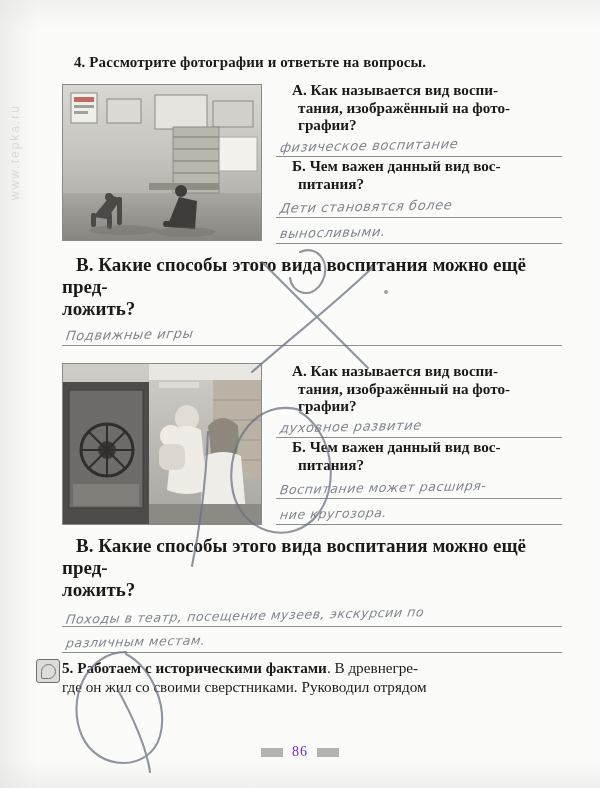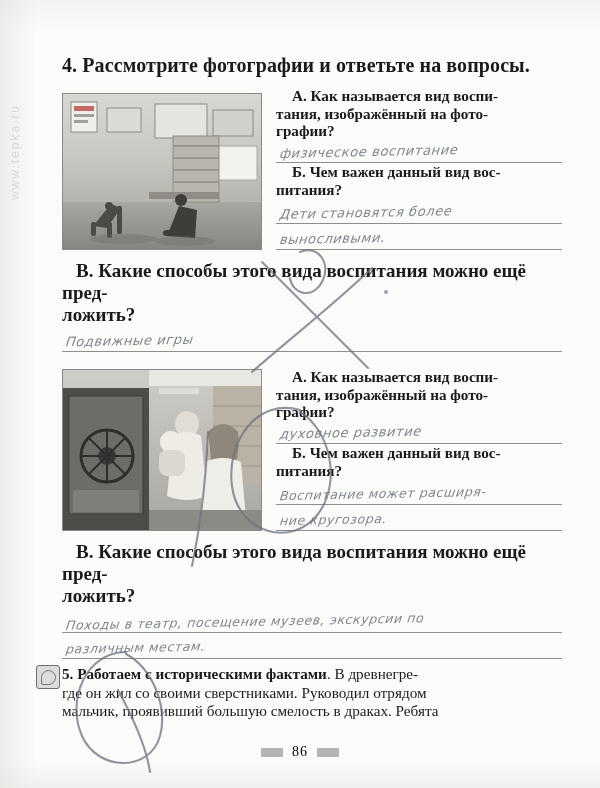--- a/index.html
+++ b/index.html
@@ -43,32 +43,32 @@
     letter-spacing: 2px;
     color: #d8d8d6;
     white-space: nowrap;
     pointer-events: none;
   }
   .content {
     position: relative;
     padding: 54px 38px 0 62px;
   }
   .q-title {
-    font-size: 20px;
+    font-size: 15px;
     font-weight: bold;
     letter-spacing: 0.1px;
-    margin: 0 0 10px 0;
+    margin: 0 0 10px 12px;
   }
   .block {
     position: relative;
     margin-bottom: 4px;
   }
   .row {
     display: flex;
-    align-items: flex-end;
+    align-items: center;
   }
   .photo {
     width: 198px;
     height: 155px;
     flex: 0 0 198px;
     border: 1px solid #8a8a88;
     margin-right: 14px;
     position: relative;
     overflow: hidden;
     background: #b9b9b6;
@@ -86,20 +86,21 @@
   }
   .subq {
     font-size: 15.2px;
     font-weight: bold;
     text-indent: 16px;
     line-height: 1.16;
     margin: 0;
   }
   .subq.no-indent {
     text-indent: 0;
+    margin-left: 22px;
   }
   .wide-q {
     font-size: 19px;
     font-weight: bold;
     line-height: 1.16;
     margin: 10px 0 0 0;
     text-indent: 14px;
   }
   .ruled {
     position: relative;
@@ -155,21 +156,21 @@
     border-radius: 50% 50% 50% 2px;
   }
   .footer {
     position: absolute;
     left: 0;
     right: 0;
     bottom: 28px;
     text-align: center;
     font-family: "Liberation Serif", serif;
     font-size: 14px;
-    color: #000000;
+    color: #6d28d9;
   }
   .footer .bar {
     display: inline-block;
     width: 22px;
     height: 9px;
     background: #b3b3b1;
     vertical-align: middle;
     margin: 0 9px;
   }
   .footer .num {
@@ -369,21 +370,20 @@
       </div>
       <div class="ruled">
         <span class="hand tight">различным местам.</span>
       </div>
     </div>
 
     <div class="task5">
       <span class="task5-icon"></span>
       <div><b>5. Работаем с историческими фактами</b><span>. В древнегре-</span></div>
       <div>где он жил со своими сверстниками. Руководил отрядом</div>
-      <div>мальчик, проявивший большую смелость в драках. Ребята</div>
     </div>
 
   </div>
 
   <svg class="scribbles" viewBox="0 0 600 788" width="600" height="788">
     <g fill="none" stroke="#6b7280" stroke-width="2.1" opacity="0.75" stroke-linecap="round">
 
       <path d="M262 262 C 300 300, 330 330, 368 368"></path>
       <path d="M372 268 C 330 308, 300 330, 252 372"></path>
 

